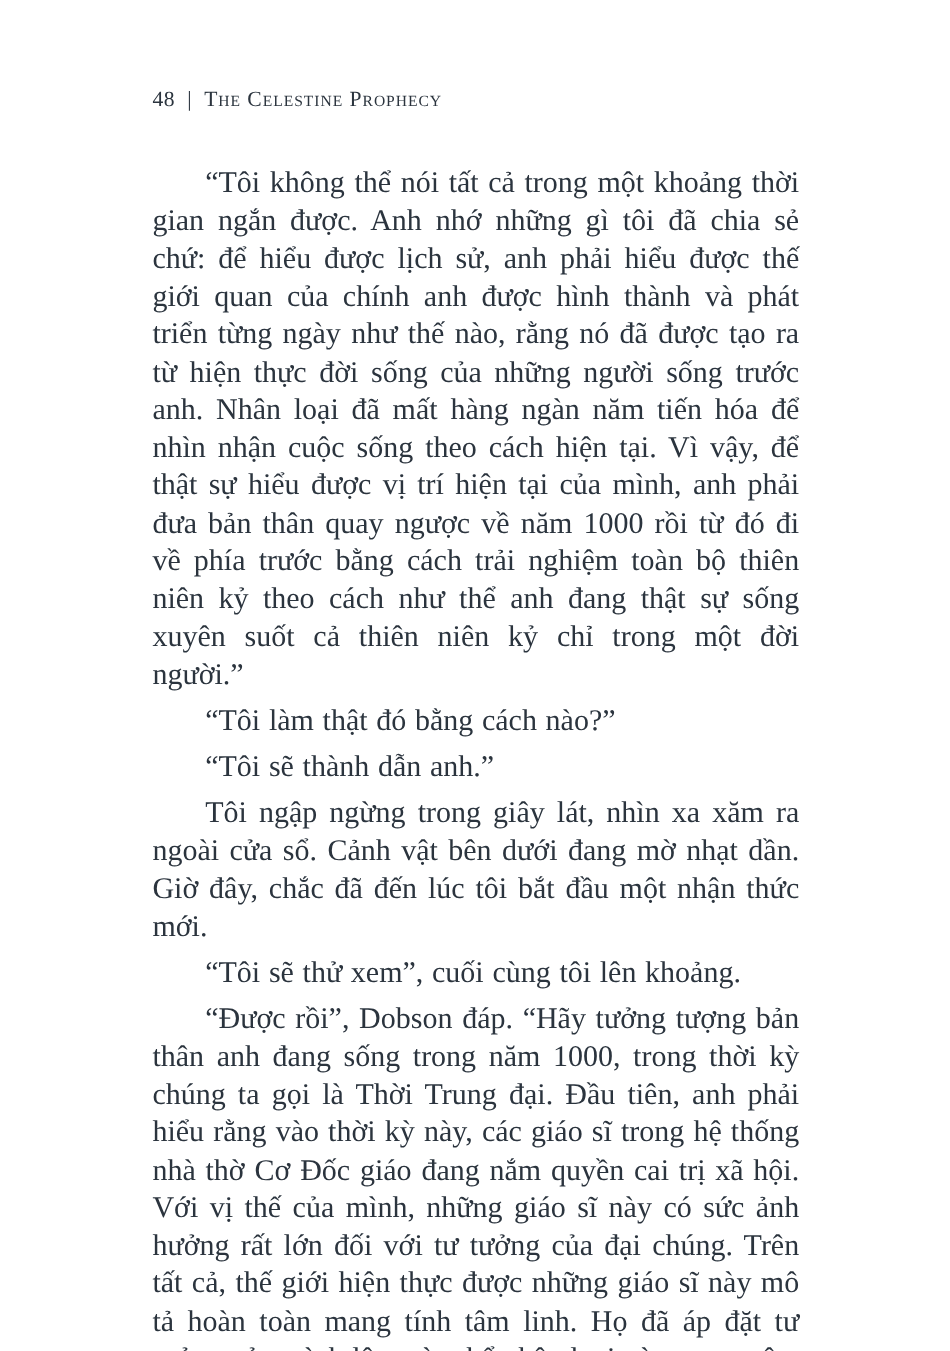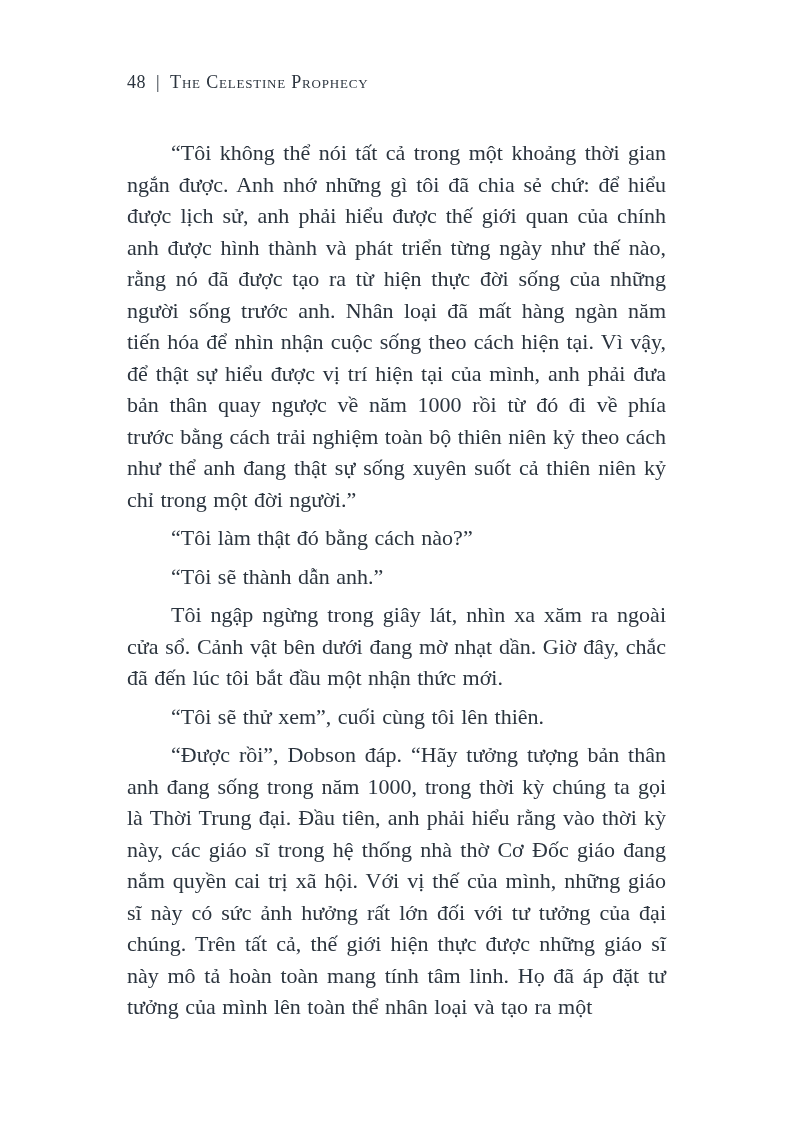--- a/index.html
+++ b/index.html
@@ -33,21 +33,21 @@
     margin-right: 10px;
     font-weight: 300;
   }
   .running-header .book-title {
     font-variant: small-caps;
     letter-spacing: 0.8px;
     text-align: center;
   }
   .body-text p {
     margin: 0 0 7px 0;
-    font-size: 22px;
+    font-size: 25px;
     line-height: 31.5px;
     text-align: justify;
     text-indent: 44px;
     color: #2b343e;
     word-spacing: 1px;
   }
 </style>
 </head>
 <body>
 
@@ -57,17 +57,17 @@
     <span class="page-number">48</span>
     <span class="separator">|</span>
     <span class="book-title">The Celestine Prophecy</span>
   </div>
 
   <div class="body-text">
     <p>“Tôi không thể nói tất cả trong một khoảng thời gian ngắn được. Anh nhớ những gì tôi đã chia sẻ chứ: để hiểu được lịch sử, anh phải hiểu được thế giới quan của chính anh được hình thành và phát triển từng ngày như thế nào, rằng nó đã được tạo ra từ hiện thực đời sống của những người sống trước anh. Nhân loại đã mất hàng ngàn năm tiến hóa để nhìn nhận cuộc sống theo cách hiện tại. Vì vậy, để thật sự hiểu được vị trí hiện tại của mình, anh phải đưa bản thân quay ngược về năm 1000 rồi từ đó đi về phía trước bằng cách trải nghiệm toàn bộ thiên niên kỷ theo cách như thể anh đang thật sự sống xuyên suốt cả thiên niên kỷ chỉ trong một đời người.”</p>
     <p>“Tôi làm thật đó bằng cách nào?”</p>
     <p>“Tôi sẽ thành dẫn anh.”</p>
     <p>Tôi ngập ngừng trong giây lát, nhìn xa xăm ra ngoài cửa sổ. Cảnh vật bên dưới đang mờ nhạt dần. Giờ đây, chắc đã đến lúc tôi bắt đầu một nhận thức mới.</p>
-    <p>“Tôi sẽ thử xem”, cuối cùng tôi lên thiên.</p>
+    <p>“Tôi sẽ thử xem”, cuối cùng tôi lên khoảng.</p>
     <p>“Được rồi”, Dobson đáp. “Hãy tưởng tượng bản thân anh đang sống trong năm 1000, trong thời kỳ chúng ta gọi là Thời Trung đại. Đầu tiên, anh phải hiểu rằng vào thời kỳ này, các giáo sĩ trong hệ thống nhà thờ Cơ Đốc giáo đang nắm quyền cai trị xã hội. Với vị thế của mình, những giáo sĩ này có sức ảnh hưởng rất lớn đối với tư tưởng của đại chúng. Trên tất cả, thế giới hiện thực được những giáo sĩ này mô tả hoàn toàn mang tính tâm linh. Họ đã áp đặt tư tưởng của mình lên toàn thể nhân loại và tạo ra một</p>
   </div>
 
 </div>
 
 </body></html>

